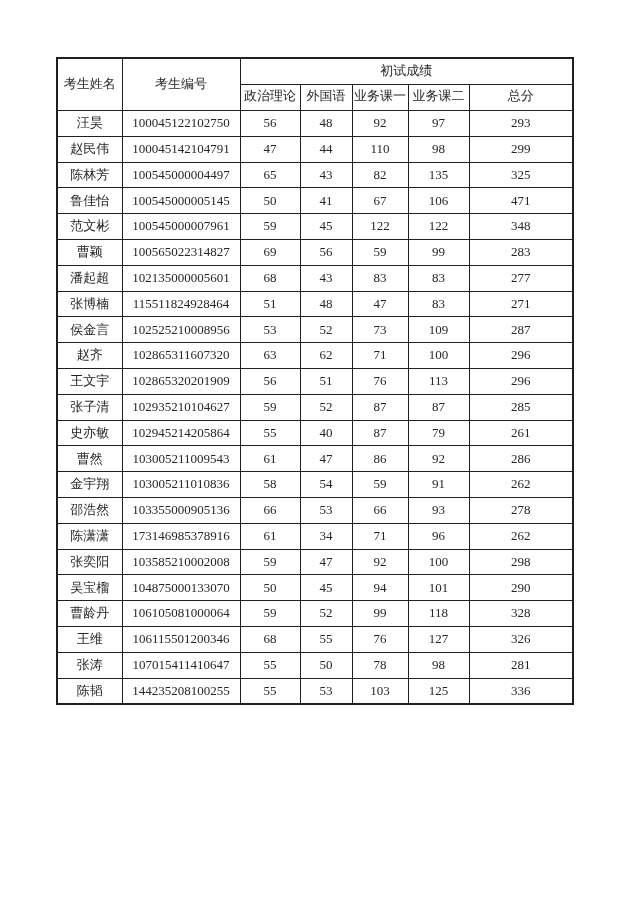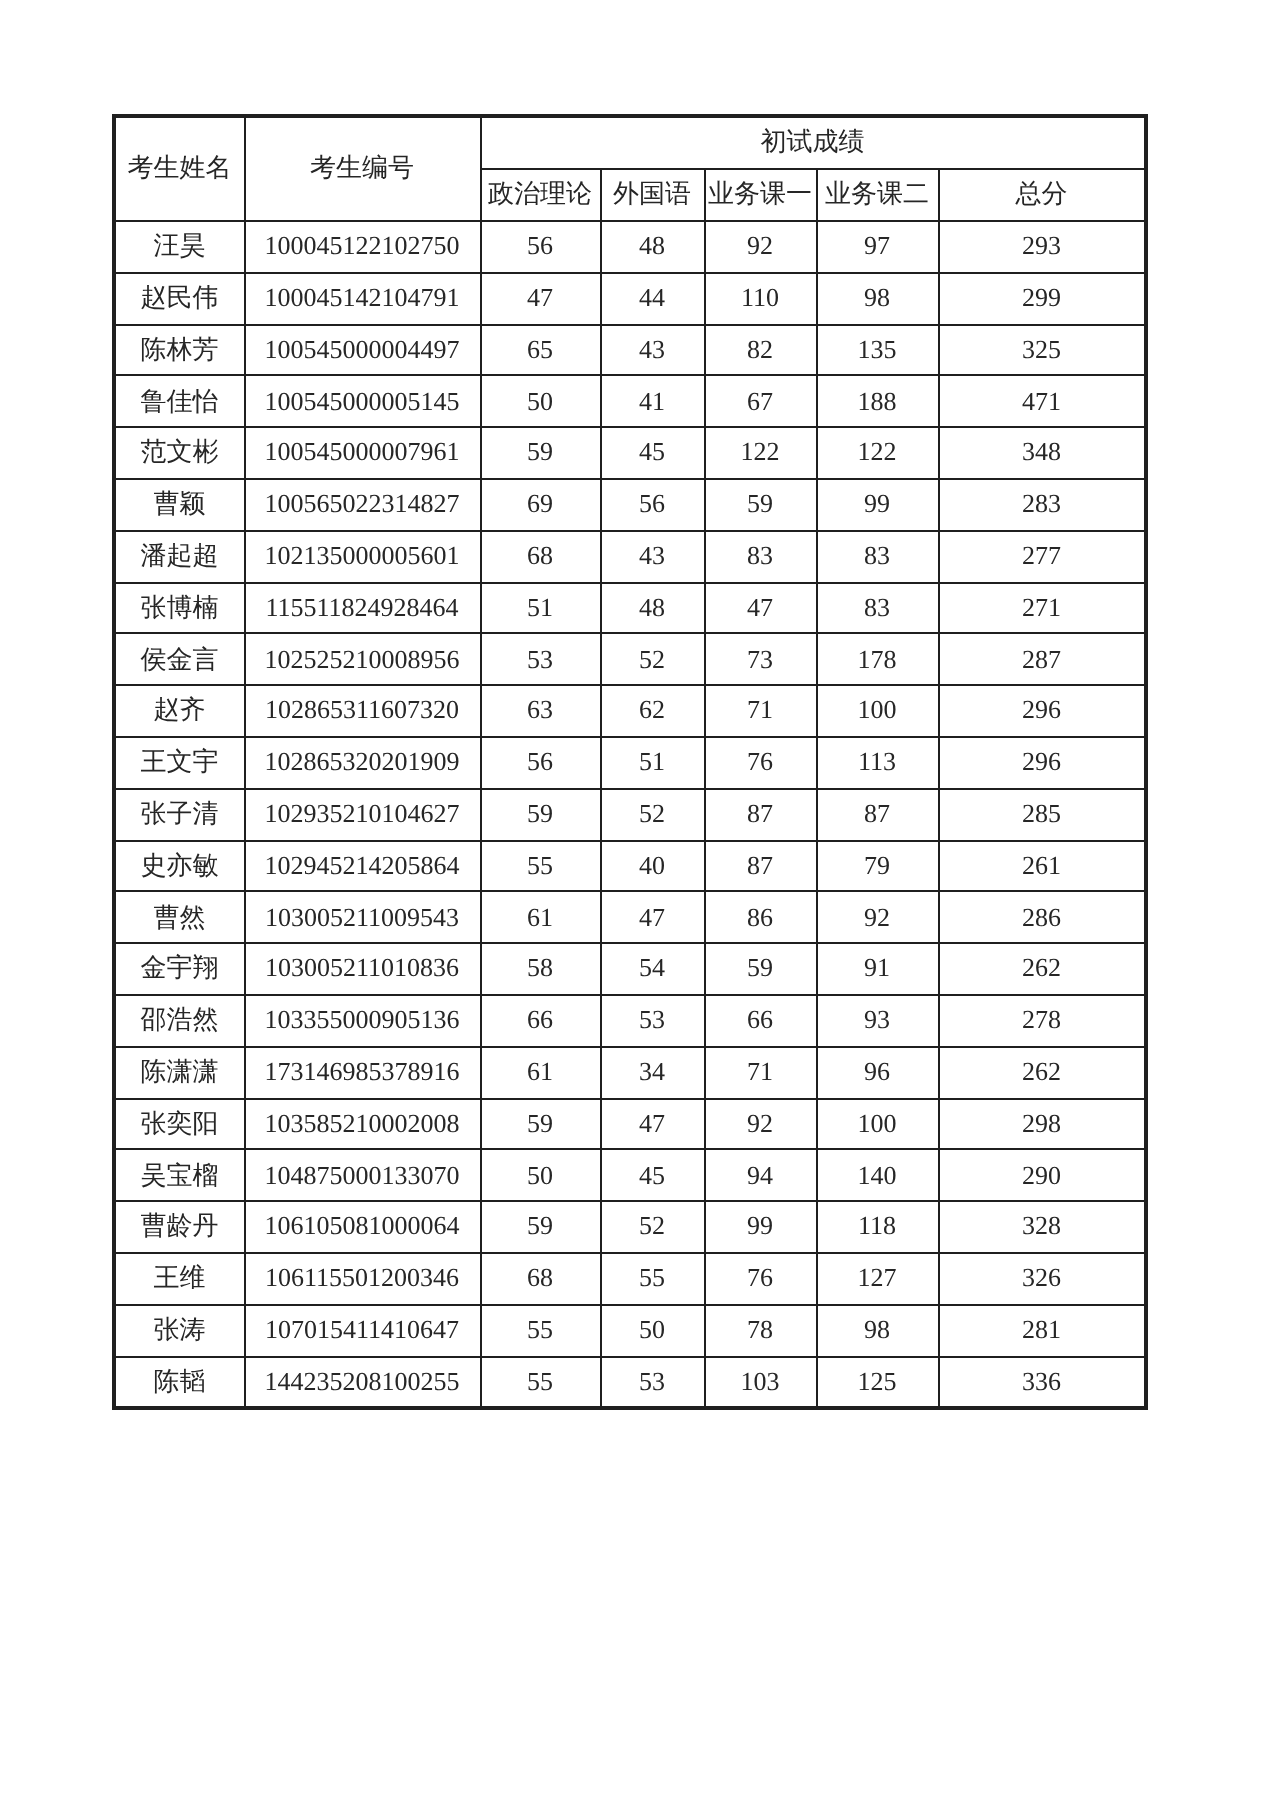--- a/index.html
+++ b/index.html
@@ -31,21 +31,21 @@
     vertical-align: middle;
     font-size: 13px;
     font-weight: normal;
     color: #262626;
     padding: 0;
     line-height: 1.1;
     overflow: hidden;
     white-space: nowrap;
   }
   thead tr.group-row th { height: 25px; }
-  thead tr.cols-row  th { height: 25px; }
+  thead tr.cols-row  th { height: 25px; font-family: Liberation Mono, monospace; }
   tbody tr td { height: 24.8px; }
 </style>
 </head>
 <body>
 
 <div class="page">
   <table class="score-table">
     <colgroup>
       <col style="width:65px">
       <col style="width:118px">
@@ -96,21 +96,21 @@
           <td>82</td>
           <td>135</td>
           <td>325</td>
         </tr>
         <tr>
           <td>鲁佳怡</td>
           <td>100545000005145</td>
           <td>50</td>
           <td>41</td>
           <td>67</td>
-          <td>188</td>
+          <td>106</td>
           <td>471</td>
         </tr>
         <tr>
           <td>范文彬</td>
           <td>100545000007961</td>
           <td>59</td>
           <td>45</td>
           <td>122</td>
           <td>122</td>
           <td>348</td>
@@ -141,21 +141,21 @@
           <td>47</td>
           <td>83</td>
           <td>271</td>
         </tr>
         <tr>
           <td>侯金言</td>
           <td>102525210008956</td>
           <td>53</td>
           <td>52</td>
           <td>73</td>
-          <td>178</td>
+          <td>109</td>
           <td>287</td>
         </tr>
         <tr>
           <td>赵齐</td>
           <td>102865311607320</td>
           <td>63</td>
           <td>62</td>
           <td>71</td>
           <td>100</td>
           <td>296</td>
@@ -231,21 +231,21 @@
           <td>92</td>
           <td>100</td>
           <td>298</td>
         </tr>
         <tr>
           <td>吴宝榴</td>
           <td>104875000133070</td>
           <td>50</td>
           <td>45</td>
           <td>94</td>
-          <td>140</td>
+          <td>101</td>
           <td>290</td>
         </tr>
         <tr>
           <td>曹龄丹</td>
           <td>106105081000064</td>
           <td>59</td>
           <td>52</td>
           <td>99</td>
           <td>118</td>
           <td>328</td>

